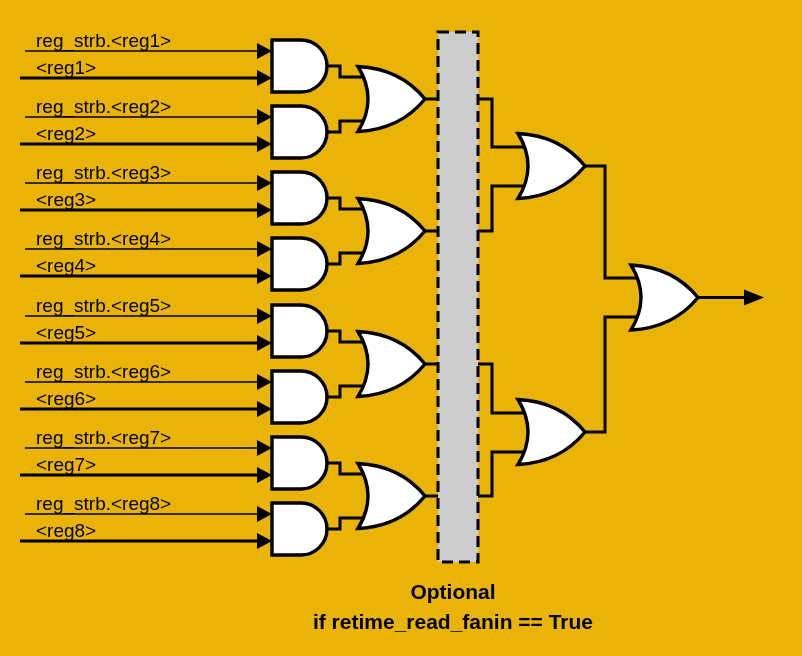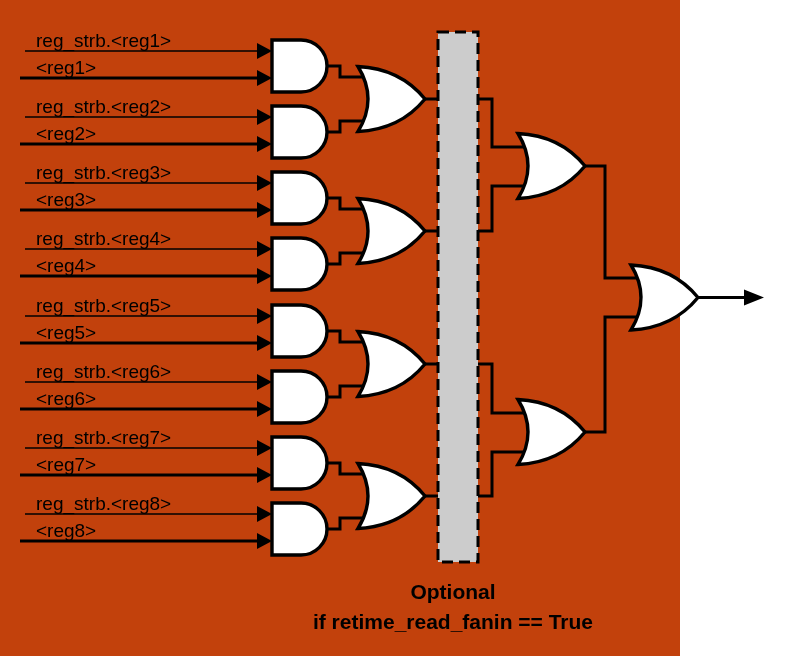--- a/index.html
+++ b/index.html
@@ -1,16 +1,16 @@
 <!DOCTYPE html>
 <html><head>
 <meta charset="utf-8">
 <style>
   html, body { margin: 0; padding: 0; background: #ffffff; }
-  .page { width: 680px; height: 656px; position: relative; background: #c2410c; text-align: right; }
+  .page { width: 802px; height: 656px; position: relative; background: #eab308; text-align: right; }
   svg text {
     font-family: "Liberation Sans", sans-serif;
     font-size: 19px;
     fill: #000000;
   }
   svg text.caption {
     font-size: 21px;
     font-weight: bold;
     text-anchor: middle;
   }

